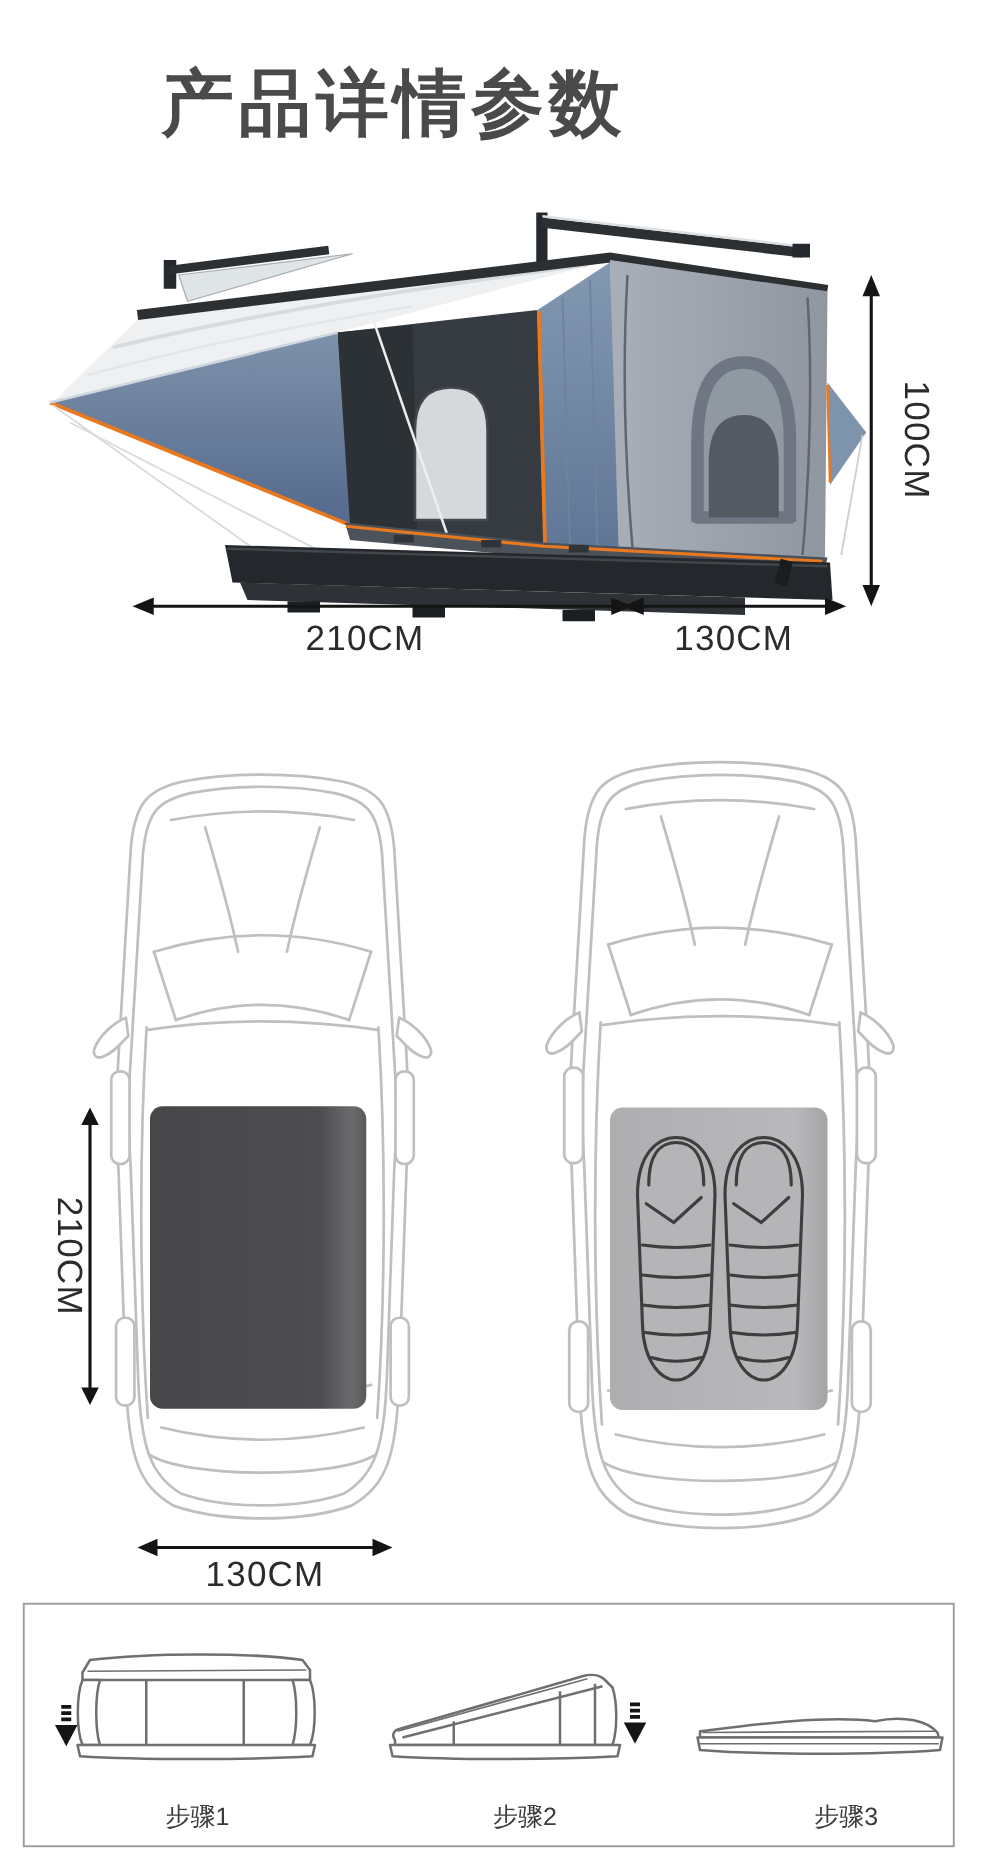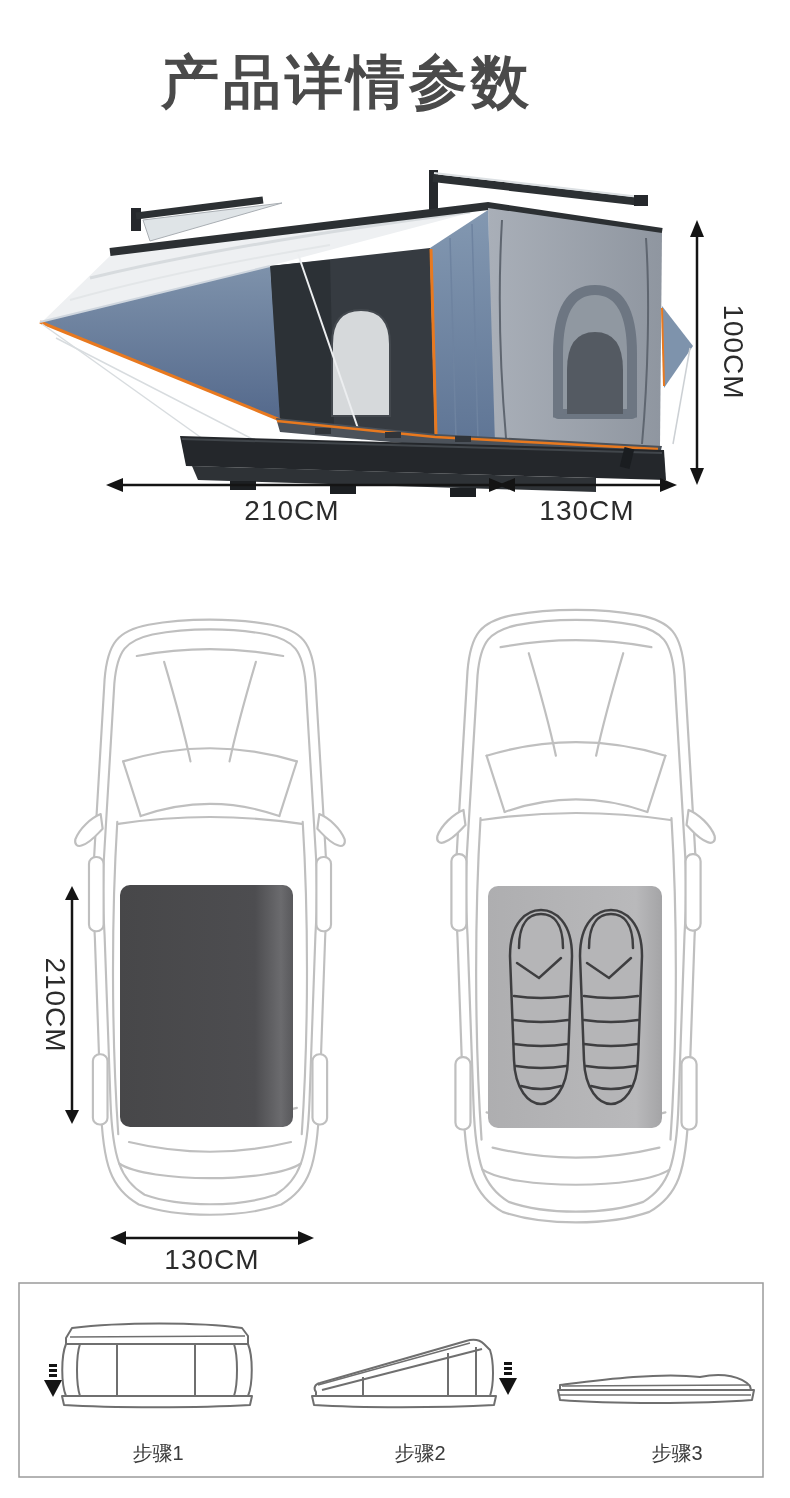--- a/index.html
+++ b/index.html
@@ -1,19 +1,19 @@
 <!DOCTYPE html>
 <html><head>
 <meta charset="utf-8">
 <style>
   html,body{margin:0;padding:0;background:#fff;}
   .page{position:relative;width:790px;height:1498px;background:#ffffff;overflow:hidden;
         font-family:"Liberation Sans","DejaVu Sans",sans-serif;}
   .title{position:absolute;top:44px;left:0;width:630px;text-align:center;
-         font-size:58px;font-weight:bold;color:#4a4a4a;letter-spacing:4px;margin-left:32px;}
+         font-size:58px;font-weight:bold;color:#4a4a4a;letter-spacing:4px;}
   svg text{font-family:"Liberation Sans","DejaVu Sans",sans-serif;}
   .dim-text{font-size:28px;fill:#2b2b2b;letter-spacing:1px;}
   .step-text{font-size:20px;fill:#3a3a3a;}
   .abs{position:absolute;}
 </style>
 </head>
 <body>
 
 <div class="page">
 

